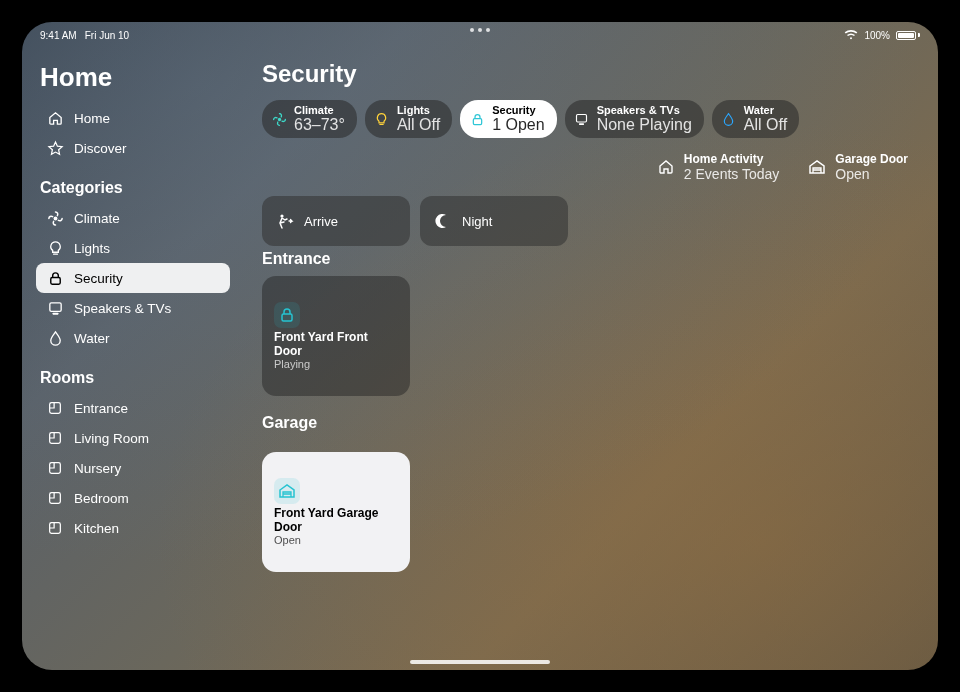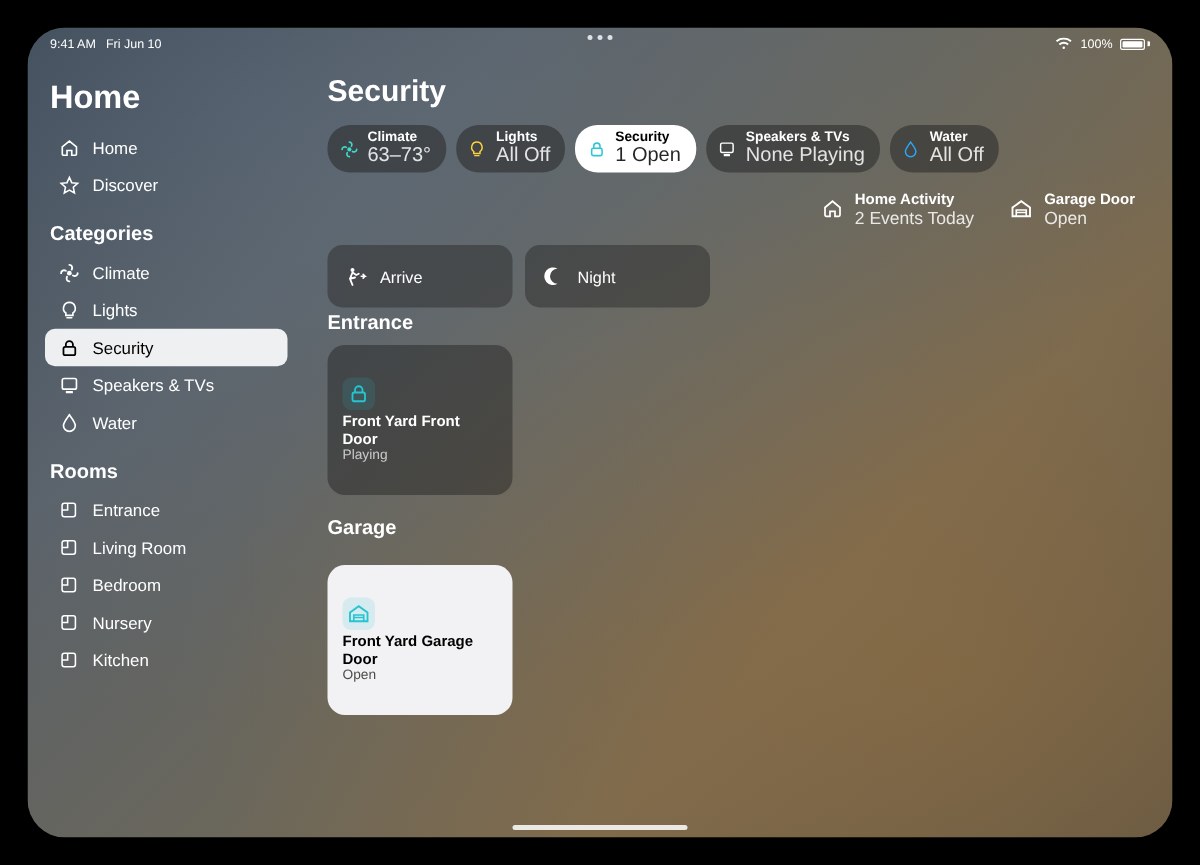--- a/index.html
+++ b/index.html
@@ -190,29 +190,29 @@
                 </svg>
               </span>
       <span>Living Room</span>
     </li>
             <li class="side-item">
       <span class="ico">
                 <svg width="16" height="16" viewBox="0 0 18 18" style="color:currentColor">
                   <use href="#i-room"></use>
                 </svg>
               </span>
-      <span>Bedroom</span>
+      <span>Nursery</span>
     </li>
             <li class="side-item">
       <span class="ico">
                 <svg width="16" height="16" viewBox="0 0 18 18" style="color:currentColor">
                   <use href="#i-room"></use>
                 </svg>
               </span>
-      <span>Nursery</span>
+      <span>Bedroom</span>
     </li>
             <li class="side-item">
       <span class="ico">
                 <svg width="16" height="16" viewBox="0 0 18 18" style="color:currentColor">
                   <use href="#i-room"></use>
                 </svg>
               </span>
       <span>Kitchen</span>
     </li>
           </ul>

